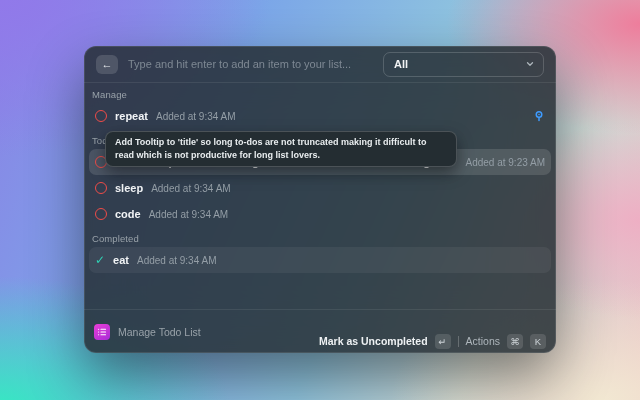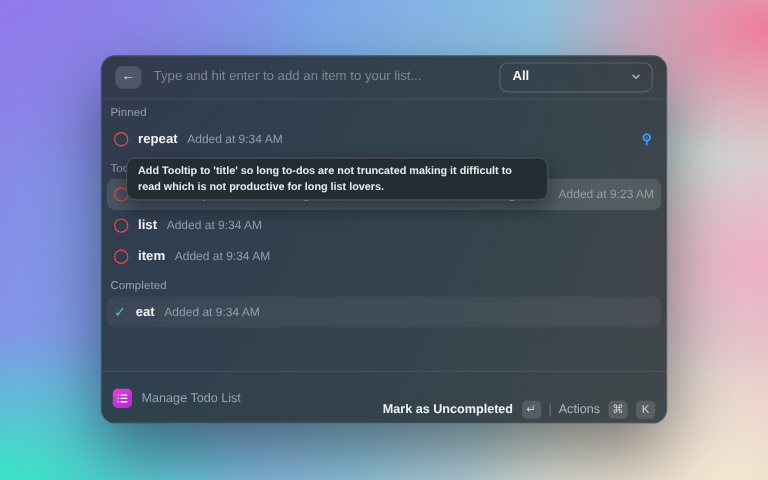--- a/index.html
+++ b/index.html
@@ -36,21 +36,21 @@
     background:rgba(255,255,255,0.14); color:#e8ecef; font-size:11px; line-height:19px;
     display:flex; align-items:center; justify-content:center; cursor:pointer;
     font-family:inherit;
   }
   .cmd-input{
     flex:1 1 auto; min-width:0; background:transparent; border:none; outline:none;
     color:#e8ecef; font-size:11px; font-family:inherit;
   }
   .cmd-input::placeholder{ color:#7e8893; }
   .dropdown{
-    flex:0 0 auto; width:128px; height:25px; border-radius:7px;
+    flex:0 0 auto; width:161px; height:25px; border-radius:7px;
     border:1px solid rgba(255,255,255,0.17);
     display:flex; align-items:center; padding:0 8px 0 10px; cursor:pointer;
   }
   .dd-value{ flex:1; color:#f1f3f4; font-size:11px; font-weight:700; }
 
   
   .list{ position:absolute; left:0; right:0; top:37px; bottom:27px; overflow:hidden; }
   .section-label{
     padding:6px 8px 3px 8px; font-size:9.5px; color:#99a2a9; letter-spacing:.1px;
   }
@@ -120,47 +120,47 @@
         <span class="dd-value">All</span>
         <span style="display:flex;">
           <svg width="10" height="10" viewBox="0 0 16 16" fill="none" stroke="#aeb6bc" stroke-width="2" stroke-linecap="round" stroke-linejoin="round">
               <path d="M4 6l4 4 4-4"></path>
             </svg>
         </span>
       </div>
     </div>
 
     <div class="list">
-        <div class="section-label">Pinned</div>
+        <div class="section-label">Manage</div>
         <div class="row">
           <span class="ring"></span>
           <span class="title">repeat</span>
           <span class="meta">Added at 9:34 AM</span>
           <span class="pin">
             <svg width="12" height="12" viewBox="0 0 24 24" fill="none" stroke="currentColor" stroke-width="3" stroke-linecap="round">
               <circle cx="12" cy="9" r="5.5"></circle>
               <circle cx="12" cy="9" r="1.6" fill="currentColor" stroke="none"></circle>
               <line x1="12" y1="15.5" x2="12" y2="21"></line>
             </svg>
           </span>
         </div>
         <div class="section-label">Todo</div>
         <div class="row selected">
           <span class="ring"></span>
           <span class="title">Add Tooltip to 'title' so long to-dos are not truncated making it difficult to read which is...</span>
           <span class="meta">Added at 9:23 AM</span>
         </div>
         <div class="row">
           <span class="ring"></span>
-          <span class="title">list</span>
+          <span class="title">sleep</span>
           <span class="meta">Added at 9:34 AM</span>
         </div>
         <div class="row">
           <span class="ring"></span>
-          <span class="title">item</span>
+          <span class="title">code</span>
           <span class="meta">Added at 9:34 AM</span>
         </div>
         <div class="section-label">Completed</div>
         <div class="row subtle">
           <span class="check">✓</span>
           <span class="title">eat</span>
           <span class="meta">Added at 9:34 AM</span>
         </div>
       </div>
 

